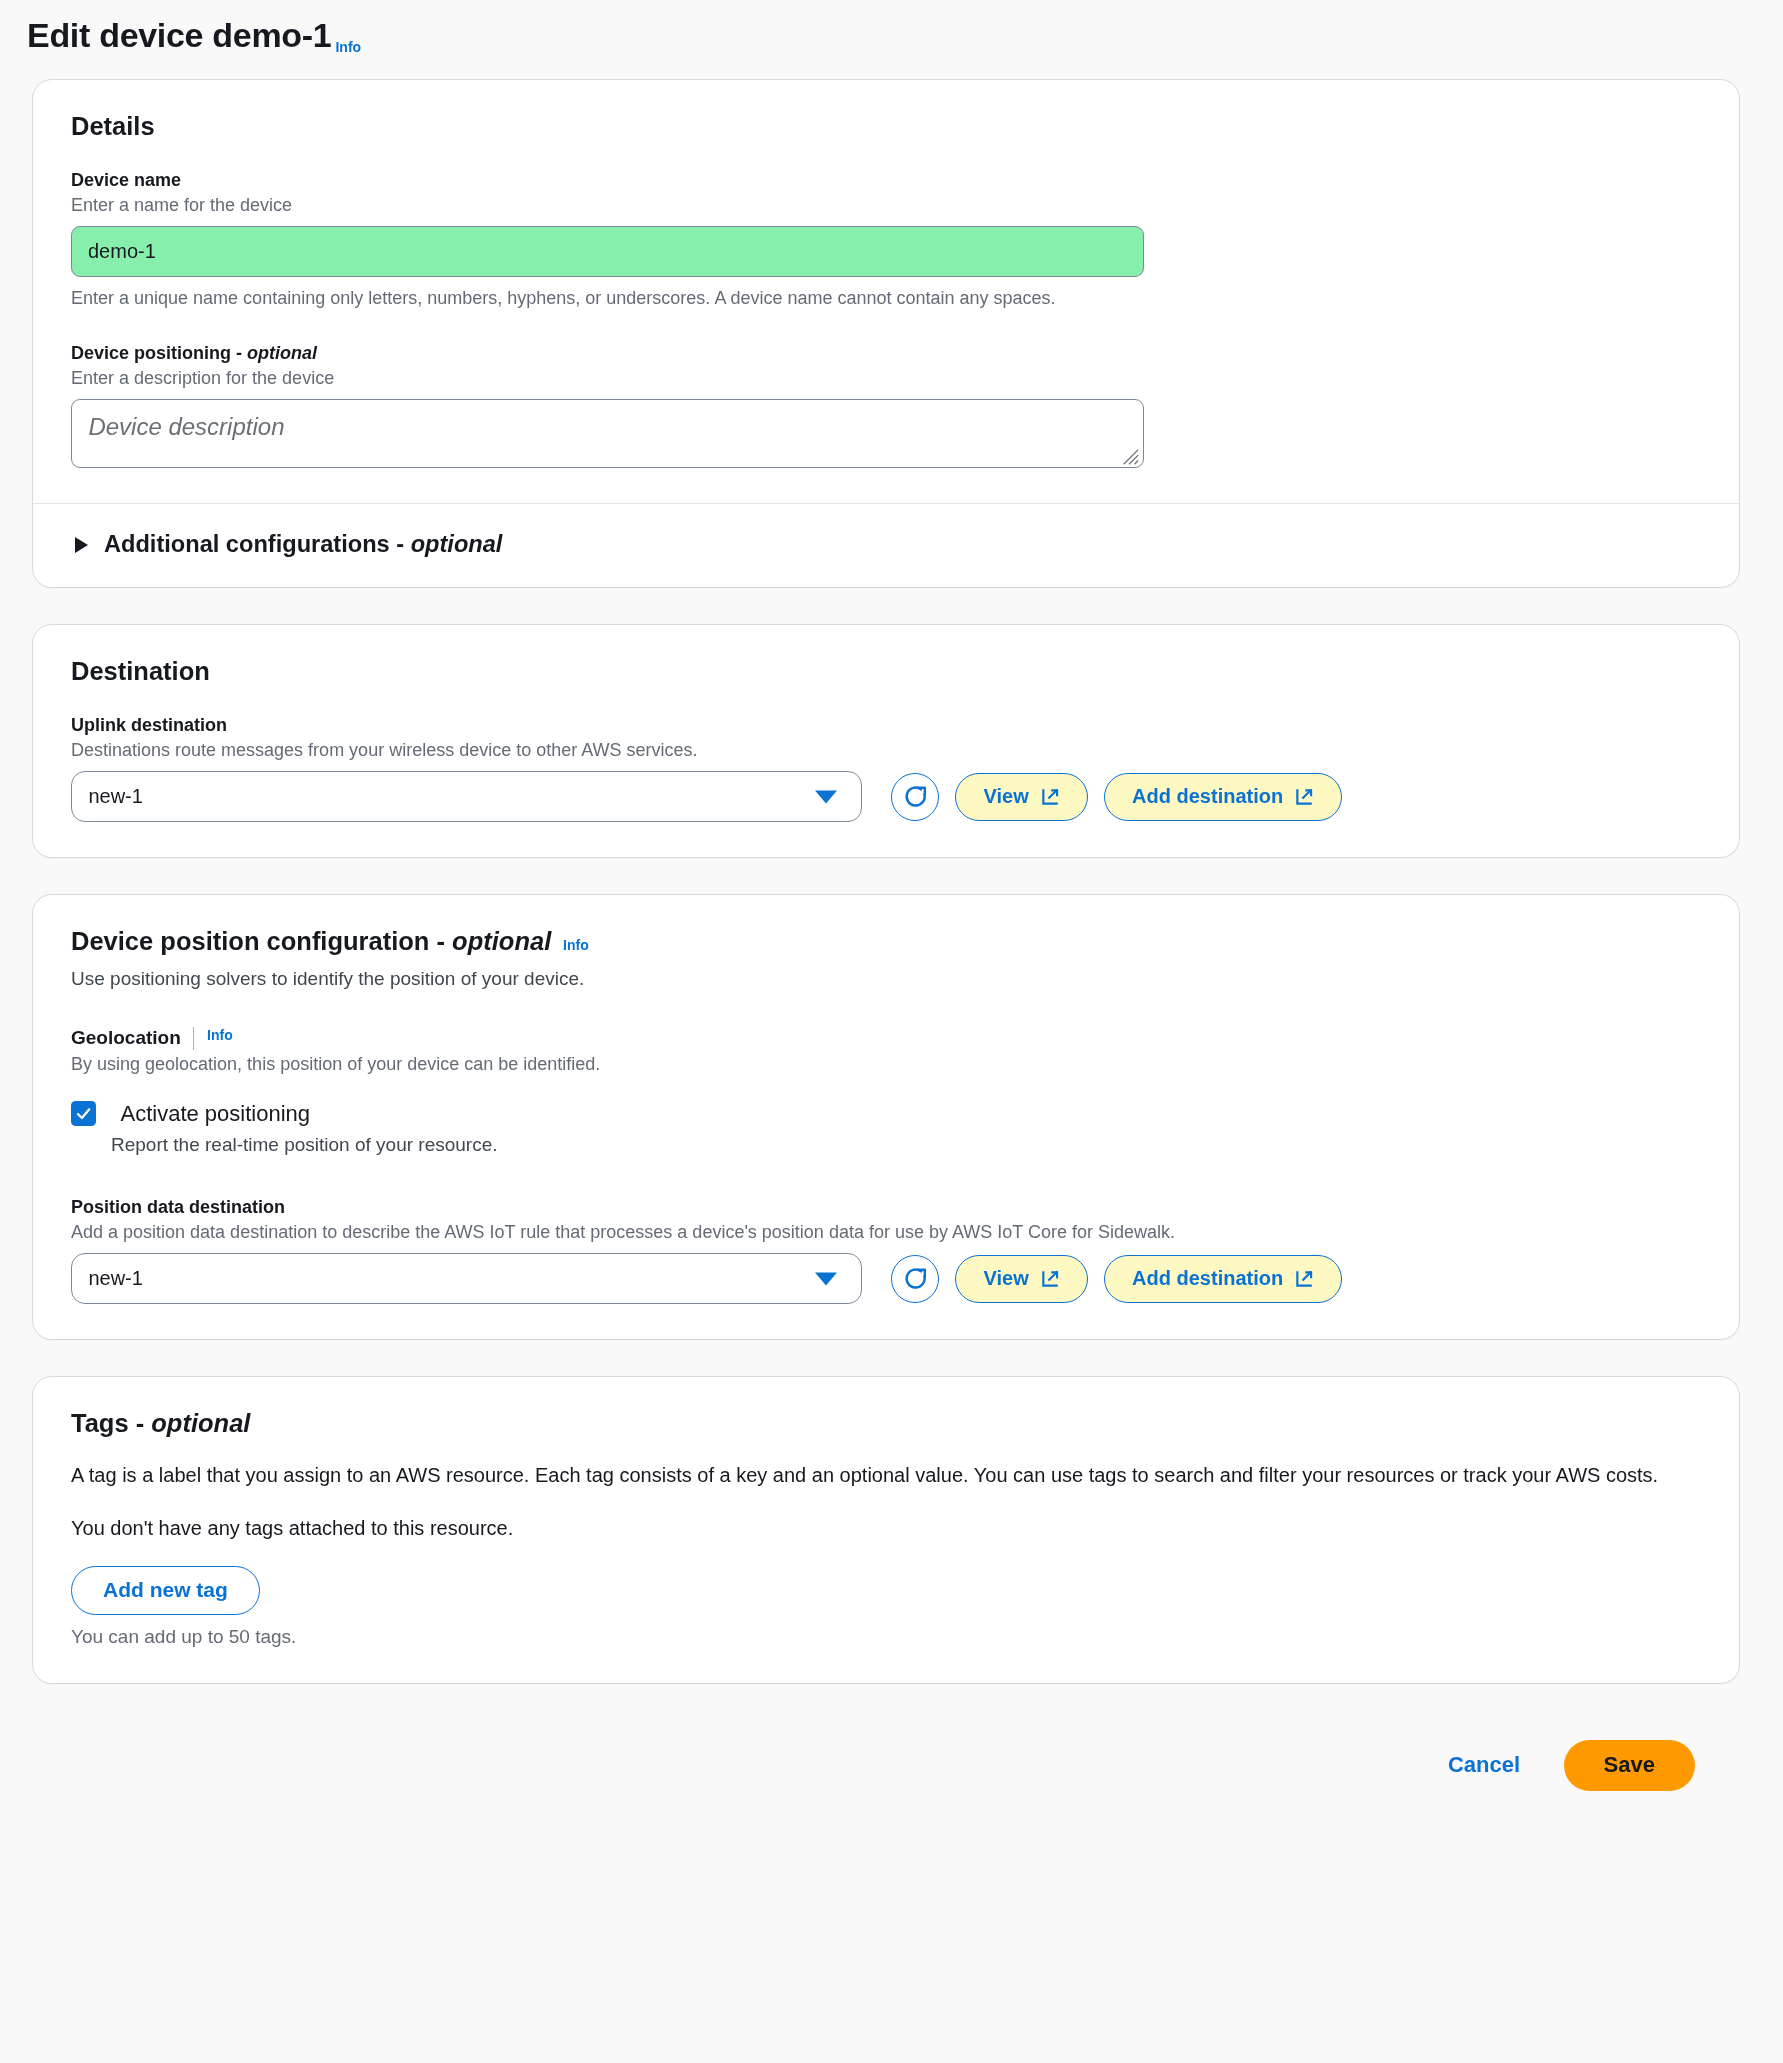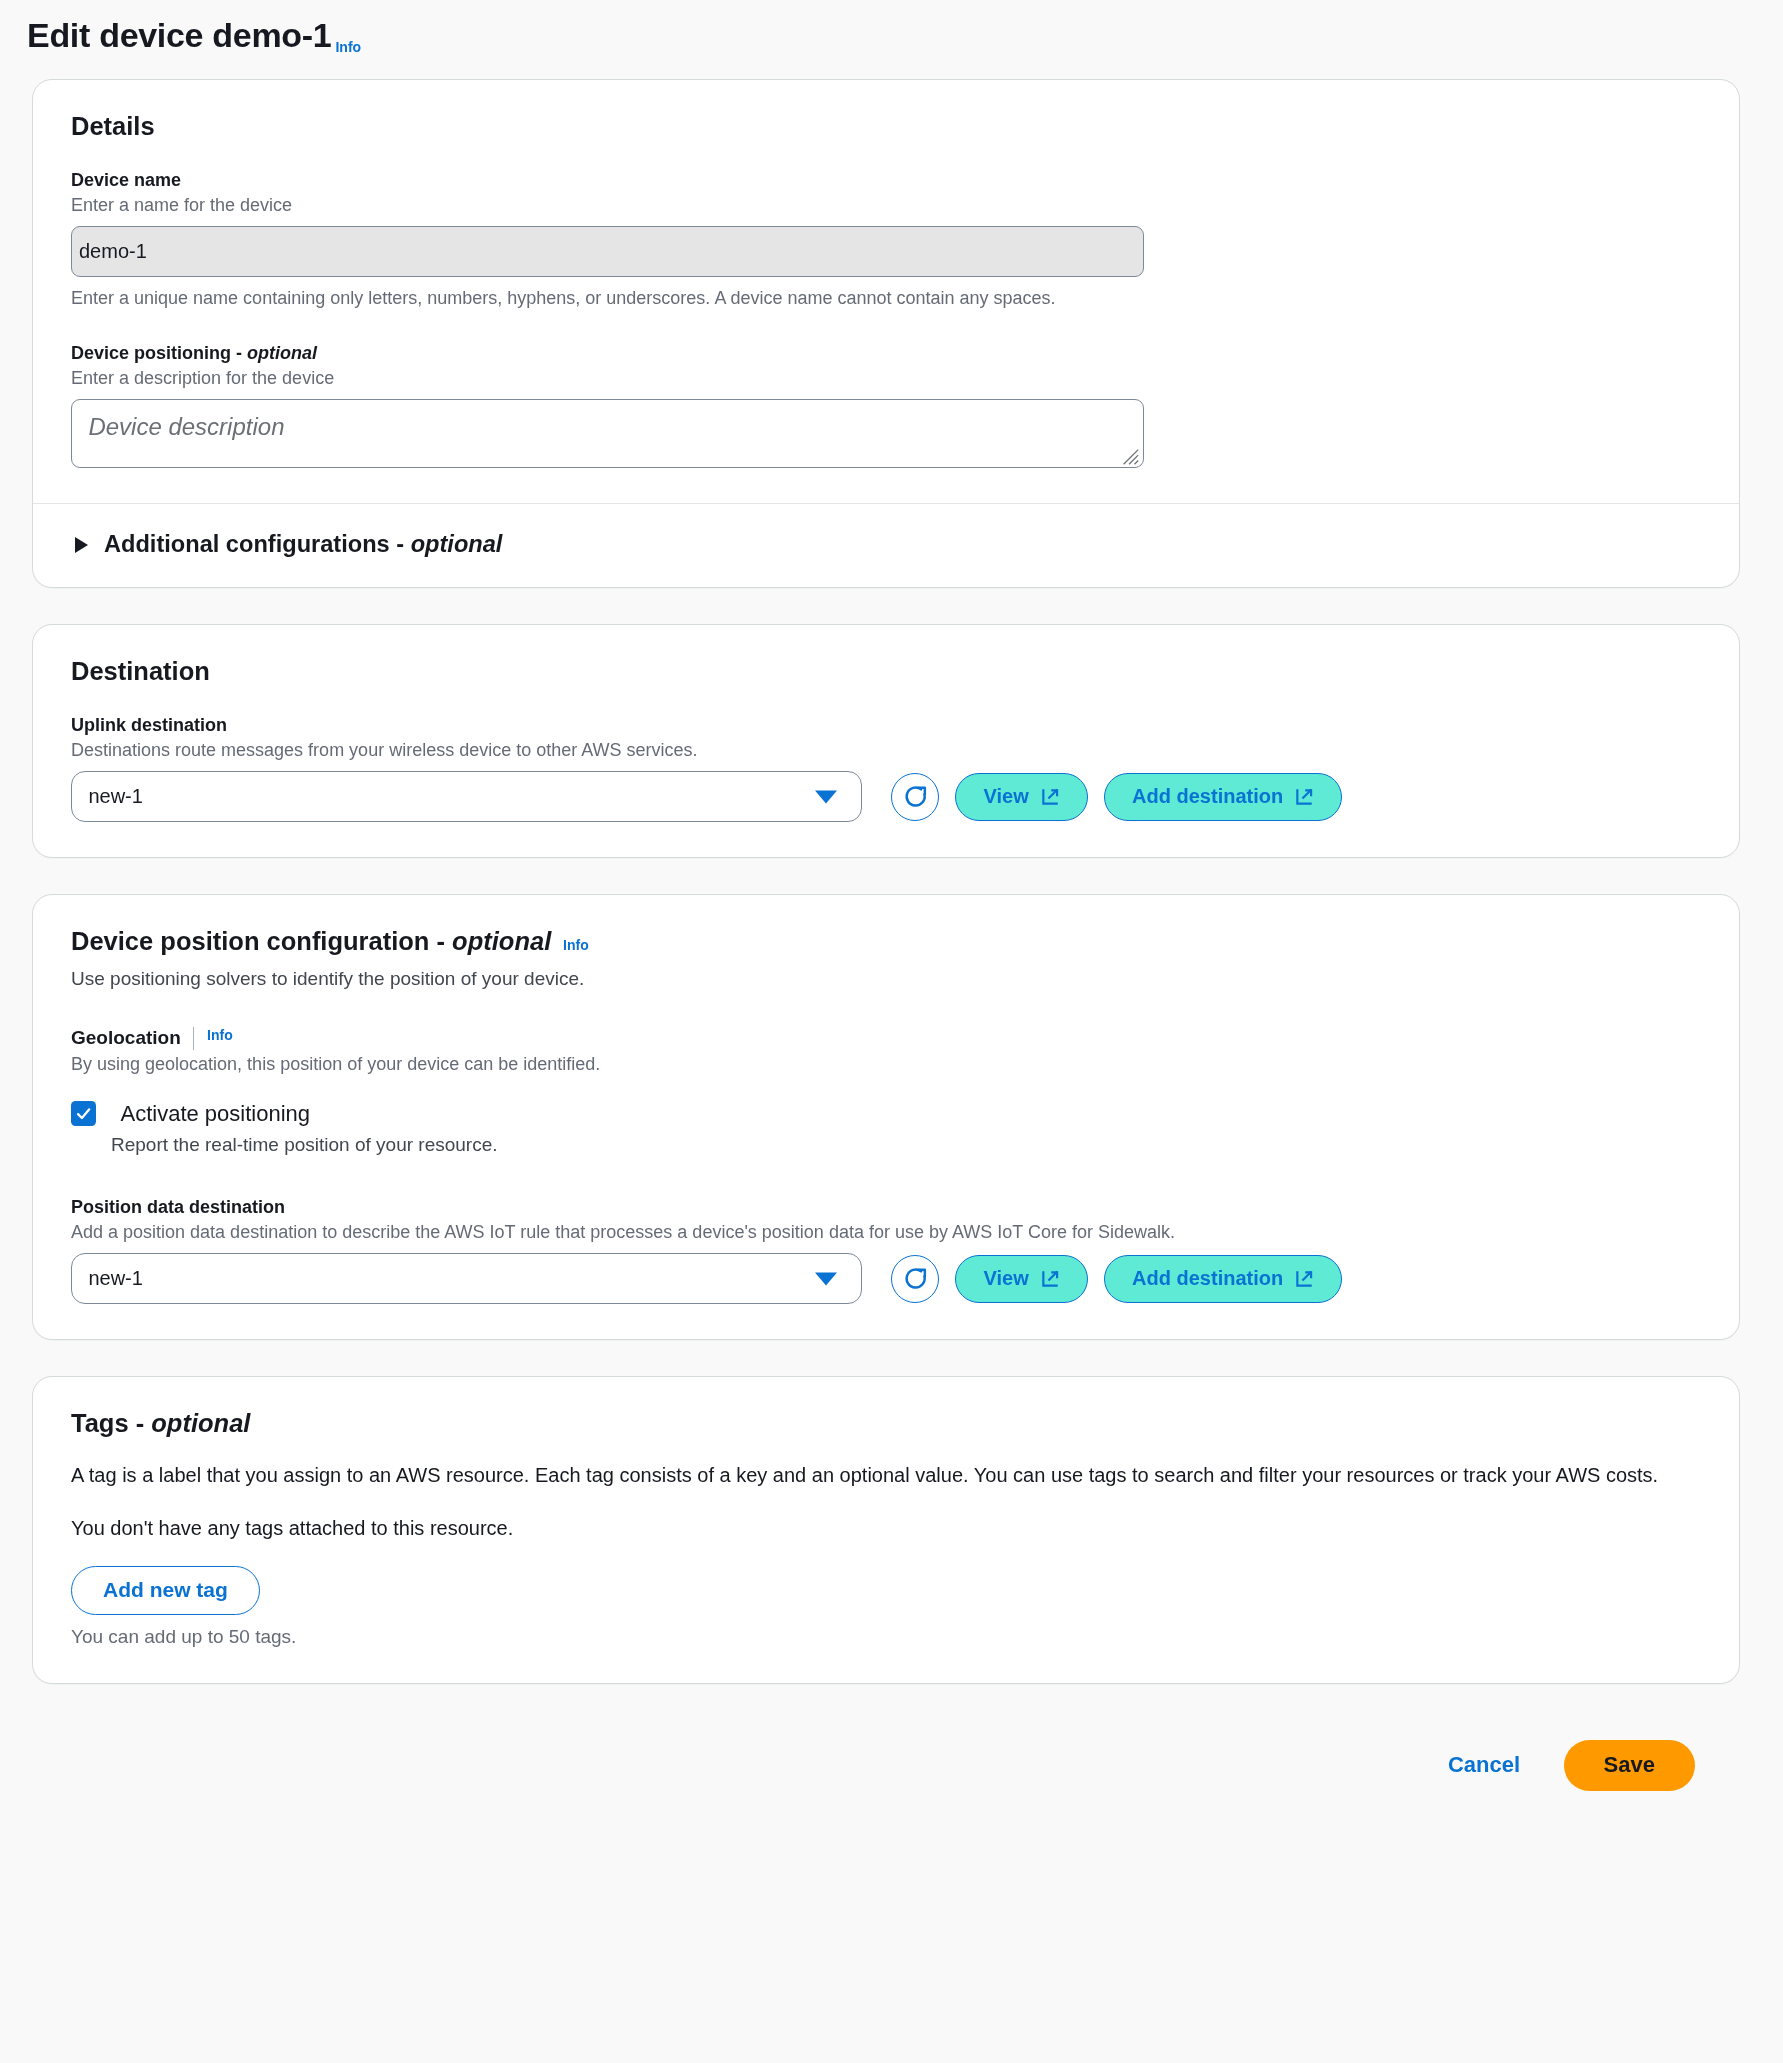--- a/index.html
+++ b/index.html
@@ -97,25 +97,25 @@
     line-height: 1.3;
     margin-top: 10px;
   }
 
   input.text-input {
     box-sizing: border-box;
     width: 1073px;
     height: 51px;
     border: 0.9px solid #7d8998;
     border-radius: 9px;
-    background: #e5e5e5;
+    background: #86efac;
     font-family: "Liberation Sans", sans-serif;
     font-size: 20px;
     color: #16191f;
-    padding: 0 7px;
+    padding: 0 16px;
     outline: none;
   }
   input.text-input::placeholder { color: #8a8f99; font-style: italic; }
 
   .textarea-wrap { position: relative; width: 1073px; }
   textarea.text-area {
     box-sizing: border-box;
     width: 1073px;
     height: 69px;
     border: 0.9px solid #7d8998;
@@ -192,21 +192,21 @@
     justify-content: center;
     cursor: pointer;
     padding: 0;
     margin-left: 12.7px;
   }
   .btn-outline {
     box-sizing: border-box;
     height: 48px;
     border: 1.8px solid #0972d3;
     border-radius: 24.5px;
-    background: #5eead4;
+    background: #fef9c3;
     color: #0972d3;
     font-family: "Liberation Sans", sans-serif;
     font-size: 20px;
     font-weight: bold;
     padding: 0 27px;
     display: inline-flex;
     align-items: center;
     gap: 11px;
     cursor: pointer;
     white-space: nowrap;

